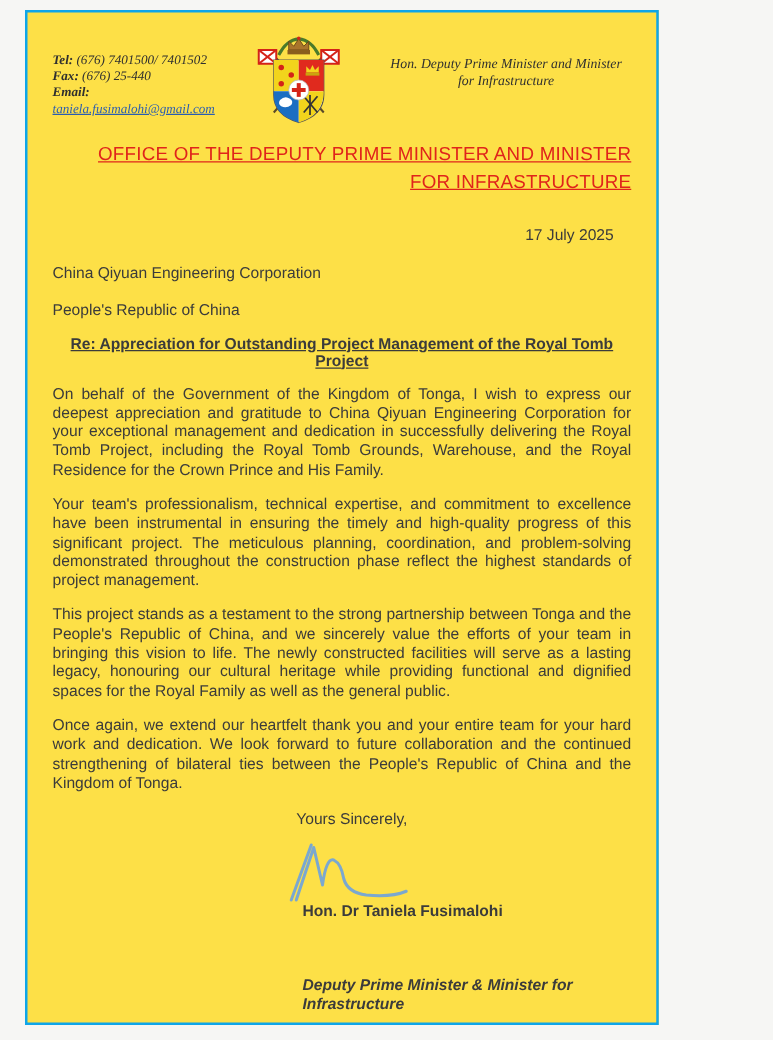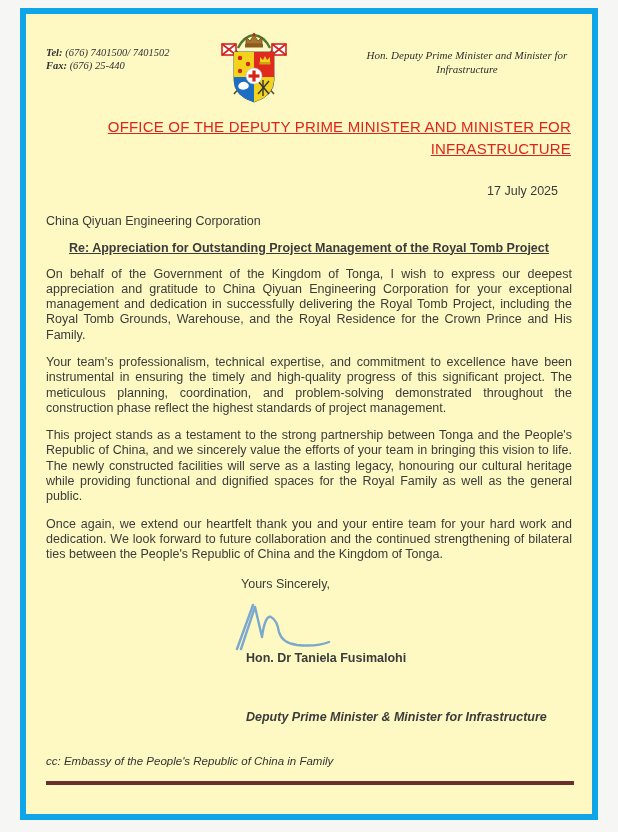--- a/index.html
+++ b/index.html
@@ -1,19 +1,19 @@
 <!DOCTYPE html>
 <html><head>
 <meta charset="utf-8">
 <style>
   * { margin: 0; padding: 0; box-sizing: border-box; }
   html, body { width: 618px; height: 832px; background: #f6f6f4; font-family: "Liberation Sans", sans-serif; }
   .page {
-    position: absolute; left: 20px; top: 8px; width: 578px; height: 812px;
-    background: #fef9c3; border: 6px solid #0ea5e9;
+    position: absolute; left: 20px; top: 8px; width: 507px; height: 812px;
+    background: #fde047; border: 2px solid #0ea5e9;
     padding: 30px 20px 0 20px; color: #3b3b3b; overflow: hidden;
   }
   
   .hdr { display: flex; justify-content: space-between; align-items: flex-start; }
   .contact { font-family: "Liberation Serif", serif; font-style: italic; font-size: 10.5px; line-height: 13px; color: #2f2f2f; padding-top: 2px; }
   .contact b { font-weight: bold; }
   .contact .email-link { color: #2a5db0; text-decoration: underline; cursor: pointer; }
   .crest-wrap { width: 84px; margin-top: -12px; flex: 0 0 auto; }
   .minister-title { font-family: "Liberation Serif", serif; font-style: italic; font-size: 11px; line-height: 14px; color: #2f2f2f; width: 210px; text-align: center; padding-top: 4px; margin-left: 24px; }
   
@@ -37,20 +37,21 @@
 </style>
 </head>
 <body>
 
 <div class="page">
 
   <div class="hdr">
     <div class="contact">
       <div><b>Tel:</b><span> (676) 7401500/ 7401502</span></div>
       <div><b>Fax:</b><span> (676) 25-440</span></div>
+      <div><b>Email:</b> <span class="email-link" style="color: rgb(42, 93, 176);">taniela.fusimalohi@gmail.com</span></div>
     </div>
 
     <div class="crest-wrap">
       <svg width="84" height="80" viewBox="0 0 84 80">
 
         <line x1="20" y1="14" x2="62" y2="62" stroke="#5a4a28" stroke-width="1.6"></line>
         <line x1="64" y1="14" x2="22" y2="62" stroke="#5a4a28" stroke-width="1.6"></line>
 
         <g>
           <rect x="10" y="12" width="14" height="11" fill="#ffffff" stroke="#d42318" stroke-width="1.6"></rect>
@@ -99,20 +100,21 @@
     </div>
 
     <div class="minister-title">Hon. Deputy Prime Minister and Minister for Infrastructure</div>
   </div>
 
   <div class="letter-title" style="color: rgb(224, 36, 27);">OFFICE OF THE DEPUTY PRIME MINISTER AND MINISTER FOR INFRASTRUCTURE</div>
 
   <div class="date-line">17 July 2025</div>
 
   <div class="addr1">China Qiyuan Engineering Corporation</div>
+  <div class="addr2">People's Republic of China</div>
 
 
   <div class="subject">Re: Appreciation for Outstanding Project Management of the Royal Tomb Project</div>
 
   <div class="para">On behalf of the Government of the Kingdom of Tonga, I wish to express our deepest appreciation and gratitude to China Qiyuan Engineering Corporation for your exceptional management and dedication in successfully delivering the Royal Tomb Project, including the Royal Tomb Grounds, Warehouse, and the Royal Residence for the Crown Prince and His Family.</div>
   <div class="para">Your team's professionalism, technical expertise, and commitment to excellence have been instrumental in ensuring the timely and high-quality progress of this significant project. The meticulous planning, coordination, and problem-solving demonstrated throughout the construction phase reflect the highest standards of project management.</div>
   <div class="para">This project stands as a testament to the strong partnership between Tonga and the People's Republic of China, and we sincerely value the efforts of your team in bringing this vision to life. The newly constructed facilities will serve as a lasting legacy, honouring our cultural heritage while providing functional and dignified spaces for the Royal Family as well as the general public.</div>
   <div class="para">Once again, we extend our heartfelt thank you and your entire team for your hard work and dedication. We look forward to future collaboration and the continued strengthening of bilateral ties between the People's Republic of China and the Kingdom of Tonga.</div>
 
   <div class="closing">Yours Sincerely,</div>

